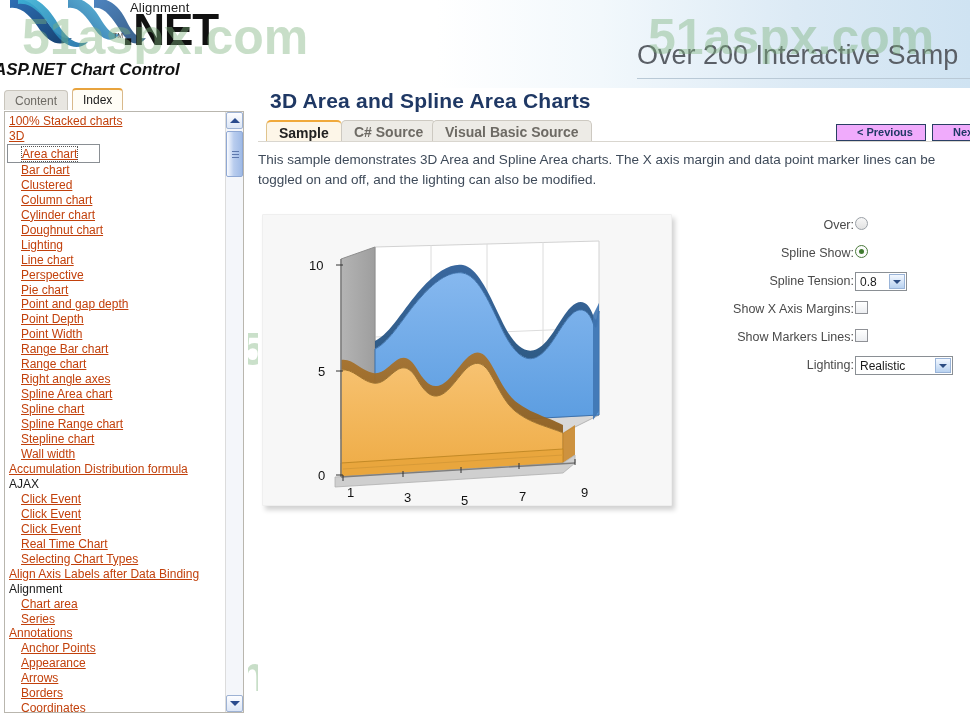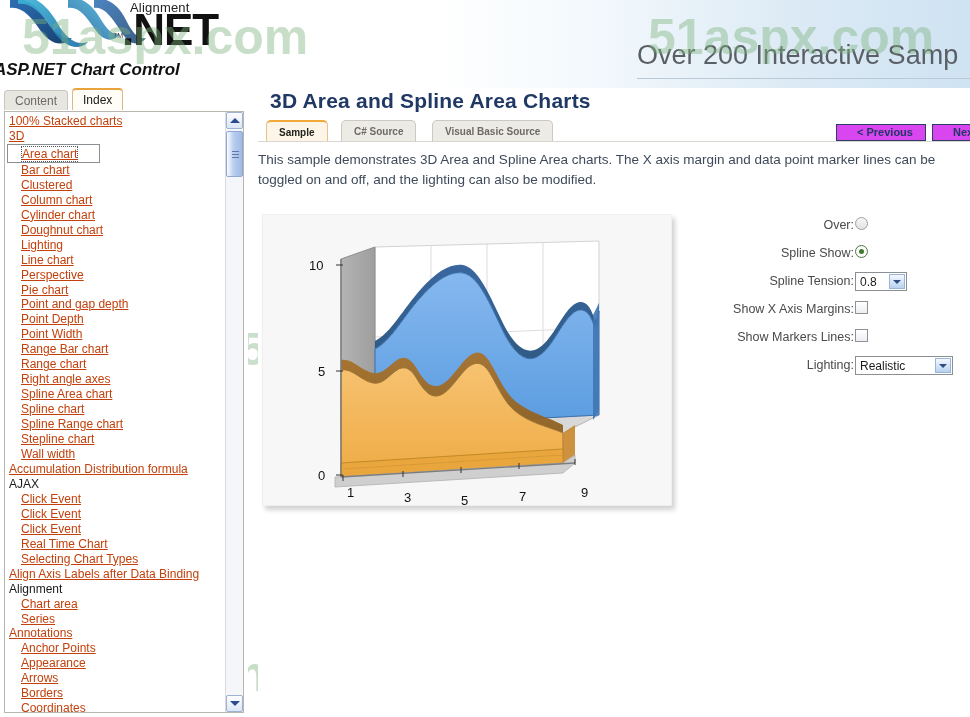--- a/index.html
+++ b/index.html
@@ -106,34 +106,34 @@
   #sb-track{position:absolute;left:0;top:17px;width:17px;bottom:17px;background:#f4f6fa;}
 
   
   #main{position:absolute;left:258px;top:88px;width:712px;height:629px;background:#fff;}
   #page-title{
     position:absolute;left:12px;top:1px;font-size:21px;font-weight:bold;color:#1f3864;
     letter-spacing:.2px;white-space:nowrap;
   }
   #tabstrip{position:absolute;left:8px;top:32px;width:704px;height:22px;}
   .mtab{
-    position:absolute;top:0;height:22px;line-height:22px;font-size:10px;
+    position:absolute;top:0;height:22px;line-height:22px;font-size:14px;
     padding:0 12px;border:1px solid #cdc9c1;border-bottom:none;
     border-radius:5px 5px 0 0;box-sizing:border-box;
   }
   .mtab.active{background:#fdf6e8;color:#222;font-weight:bold;border-color:#e0c48d;border-top:2px solid #f0a93b;}
   .mtab.inactive{background:#eeecE8;background:#edebe6;color:#6d6a64;font-weight:bold;}
   #mtab0{left:0;}
   #mtab1{left:75px;}
   #mtab2{left:166px;}
   #tabrule{position:absolute;left:0;top:53px;width:712px;height:1px;background:#d9d6cf;}
 
   .navbtn{
     position:absolute;top:36px;height:17px;line-height:15px;
-    border:1px solid #2a3f63;background:#d946ef;color:#1f3864;
+    border:1px solid #2a3f63;background:#f0abfc;color:#1f3864;
     font-size:11px;font-weight:bold;text-align:center;box-sizing:border-box;
     padding:0 20px;white-space:nowrap;cursor:pointer;
   }
   #btn-prev{right:44px;width:90px;}
   #btn-next{right:-18px;width:56px;}
 
   #desc{
     position:absolute;left:0px;top:62px;width:700px;
     font-size:13.5px;line-height:20px;color:#3e4a59;
   }

